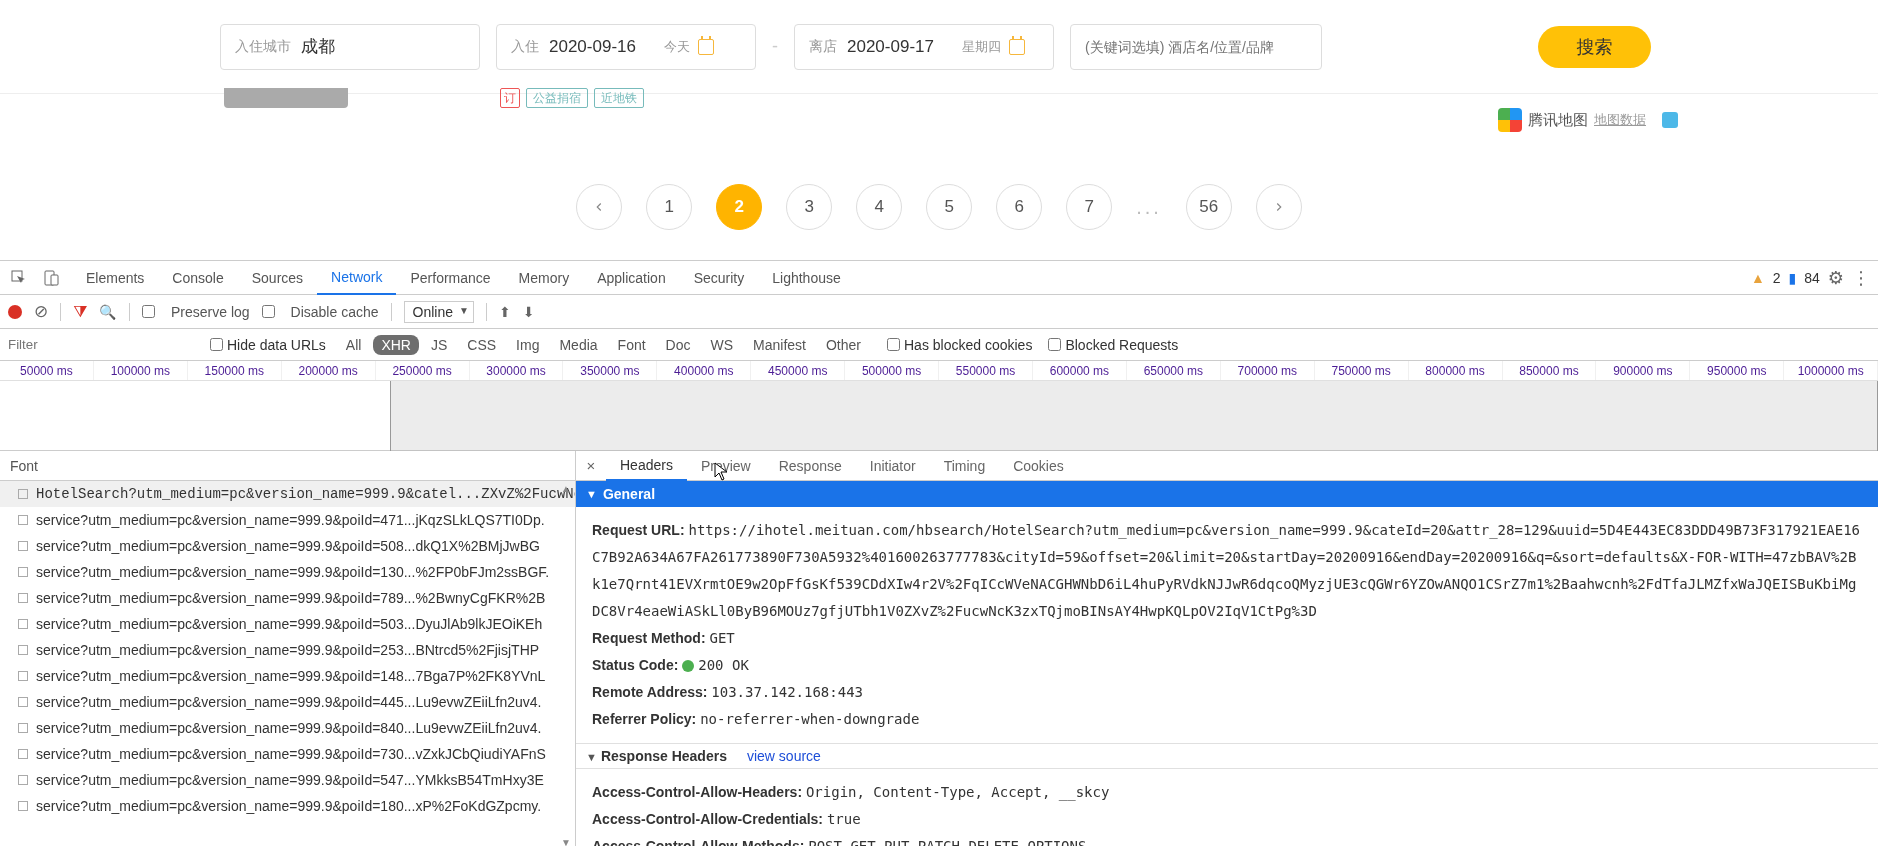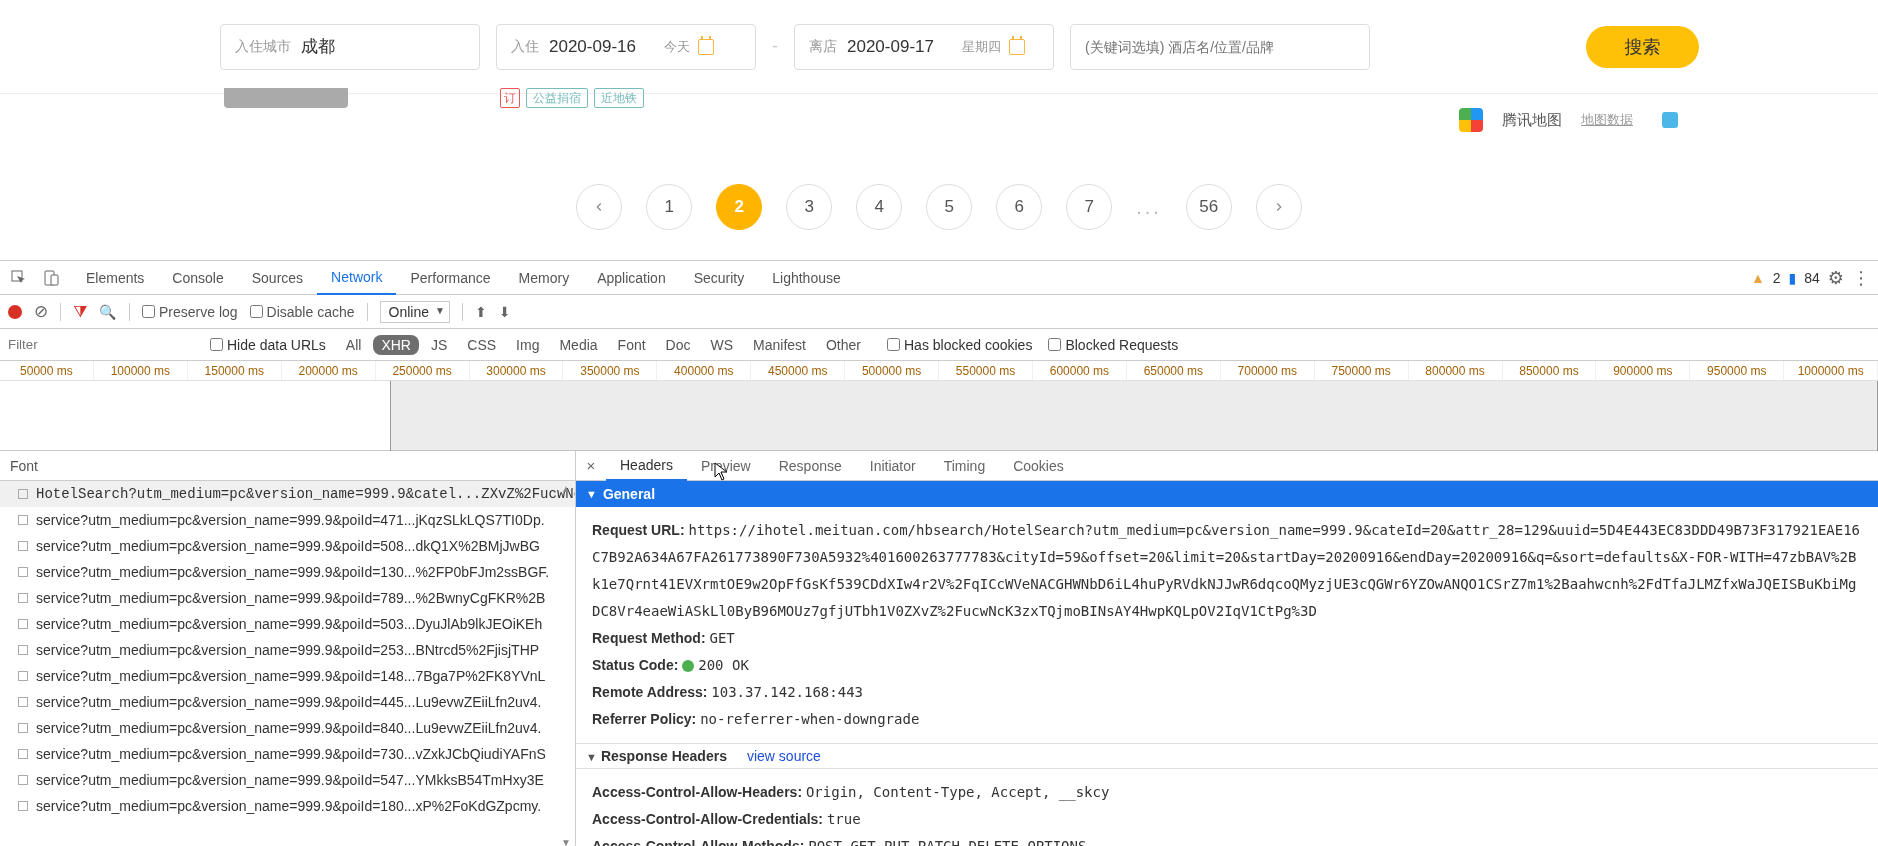--- a/index.html
+++ b/index.html
@@ -8,21 +8,21 @@
 .input-box { height:46px; border:1px solid #ddd; border-radius:4px; display:flex; align-items:center; padding:0 14px; background:#fff; }
 .input-box .lbl { color:#999; font-size:14px; margin-right:10px; }
 .input-box .val { color:#333; font-size:17px; }
 .input-box .suffix { color:#999; font-size:13px; margin-left:28px; }
 .cal-icon { width:16px; height:16px; border:1.5px solid #f6b73c; border-radius:2px; margin-left:8px; position:relative; }
 .cal-icon::before { content:""; position:absolute; top:-4px; left:2px; width:2px; height:4px; background:#f6b73c; }
 .cal-icon::after { content:""; position:absolute; top:-4px; right:2px; width:2px; height:4px; background:#f6b73c; }
 .dash { color:#ccc; font-size:18px; }
 .search-btn { width:113px; height:42px; background:#ffc107; color:#333; border:none; border-radius:21px; font-size:18px; font-weight:500; cursor:pointer; margin-left:200px; }
 .page-content { height:40px; position:relative; }
-.map-badge { position:absolute; right:200px; top:14px; display:flex; align-items:center; gap:19px; }
+.map-badge { position:absolute; right:200px; top:14px; display:flex; align-items:center; gap:6px; }
 .map-logo { width:24px; height:24px; background:conic-gradient(#2196f3 0 90deg,#f44336 90deg 180deg,#ffc107 180deg 270deg,#4caf50 270deg); border-radius:4px; }
 .map-txt { font-size:15px; color:#555; }
 .map-link { color:#999; text-decoration:underline; font-size:13px; }
 .map-sq { width:16px; height:16px; background:#4db8e8; border-radius:3px; margin-left:10px; }
 .thumb { position:absolute; left:224px; top:-6px; width:124px; height:20px; background:#aaa; border-radius:0 0 4px 4px; }
 .tags { position:absolute; left:500px; top:-6px; display:flex; gap:6px; }
 .tag { height:20px; padding:0 6px; border:1px solid #bbb; font-size:12px; color:#999; border-radius:2px; display:flex; align-items:center; }
 .tag.red { border-color:#e55; color:#e55; width:20px; padding:0; justify-content:center; }
 .tag.blue { border-color:#7bb; color:#7bb; }
 .pagination { display:flex; justify-content:center; align-items:center; gap:24px; padding:50px 0 30px; }
@@ -34,30 +34,30 @@
 .dt-tabs { height:34px; display:flex; align-items:center; border-bottom:1px solid #ccc; padding:0 8px; }
 .dt-tabs .icon-btn { width:22px; height:22px; display:flex; align-items:center; justify-content:center; margin-right:10px; cursor:pointer; }
 .tab { padding:0 14px; height:34px; display:flex; align-items:center; color:#555; cursor:pointer; }
 .tab.active { color:#1a73e8; border-bottom:2px solid #1a73e8; }
 .dt-tabs .right { margin-left:auto; display:flex; align-items:center; gap:8px; font-size:14px; }
 .warn-ico { color:#e8a33d; }
 .info-ico { color:#1a73e8; }
 .toolbar2 { height:34px; display:flex; align-items:center; border-bottom:1px solid #ccc; padding:0 8px; gap:12px; }
 .rec-dot { width:14px; height:14px; border-radius:50%; background:#d93025; }
 .filter-ico { color:#d93025; font-size:16px; }
-.toolbar2 label { display:flex; align-items:center; gap:4px; color:#555; }
+.toolbar2 label { display:flex; align-items:center; gap:16px; color:#555; }
 .sep { width:1px; height:18px; background:#ccc; }
 .online-sel { border:1px solid #ccc; padding:2px 20px 2px 8px; position:relative; }
 .online-sel::after { content:"▼"; position:absolute; right:4px; top:3px; font-size:10px; color:#555; }
 .filter-row { height:32px; display:flex; align-items:center; border-bottom:1px solid #ccc; font-size:14px; }
 .filter-input { width:210px; height:30px; border:none; padding:0 8px; color:#999; }
 .type-pill { padding:2px 8px; color:#555; cursor:pointer; border-radius:8px; margin:0 2px; }
 .type-pill.active { background:#6e6e6e; color:#fff; }
 .timeline { height:90px; border-bottom:1px solid #ccc; position:relative; background:#fff; }
-.timeline-ticks { height:20px; display:flex; border-bottom:1px solid #e0e0e0; font-size:12px; color:#a16207; }
+.timeline-ticks { height:20px; display:flex; border-bottom:1px solid #e0e0e0; font-size:12px; color:#4c1d95; }
 .timeline-ticks span { flex:1; text-align:center; border-right:1px solid #f0f0f0; line-height:20px; }
 .timeline-body { height:70px; position:relative; }
 .overlay { position:absolute; left:390px; right:0; top:0; bottom:0; background:rgba(160,160,160,0.2); border-left:1px solid #999; border-right:1px solid #999; }
 .splitview { display:flex; height:400px; }
 .req-list { width:576px; border-right:1px solid #ccc; overflow:hidden; position:relative; }
 .req-header { height:30px; border-bottom:1px solid #ccc; padding:0 10px; display:flex; align-items:center; color:#555; }
 .req-row { height:26px; padding:0 18px; display:flex; align-items:center; color:#333; white-space:nowrap; overflow:hidden; cursor:pointer; font-size:14px; }
 .req-row::before { content:""; width:8px; height:8px; border:1px solid #aaa; margin-right:8px; flex-shrink:0; }
 .req-row.sel { background:#f0f0f0;font-family:Liberation Mono, monospace; }
 .req-list .scroll-up,.req-list .scroll-down{position:absolute;right:2px;width:14px;height:14px;display:flex;align-items:center;justify-content:center;color:#888;font-size:10px;}
@@ -94,21 +94,21 @@
     <span class="suffix">今天</span>
     <span class="cal-icon"></span>
   </div>
   <span class="dash">-</span>
   <div class="input-box" style="width:260px;">
     <span class="lbl">离店</span>
     <span class="val">2020-09-17</span>
     <span class="suffix">星期四</span>
     <span class="cal-icon"></span>
   </div>
-  <div class="input-box" style="width:300px;">
+  <div class="input-box" style="width:252px;">
     <input type="text" style="border: none; width: 100%; outline: none; font-size: 14px;" placeholder="(关键词选填) 酒店名/位置/品牌">
   </div>
   <button class="search-btn">搜索</button>
 </div>
 
 <div class="page-content">
   <div class="thumb"></div>
   <div class="tags">
     <span class="tag red">订</span>
     <span class="tag blue">公益捐宿</span>

